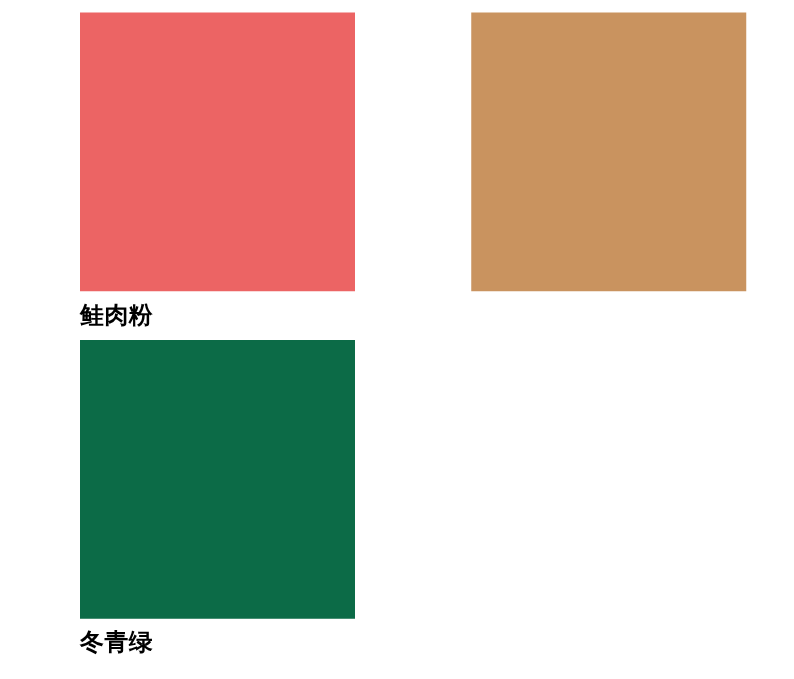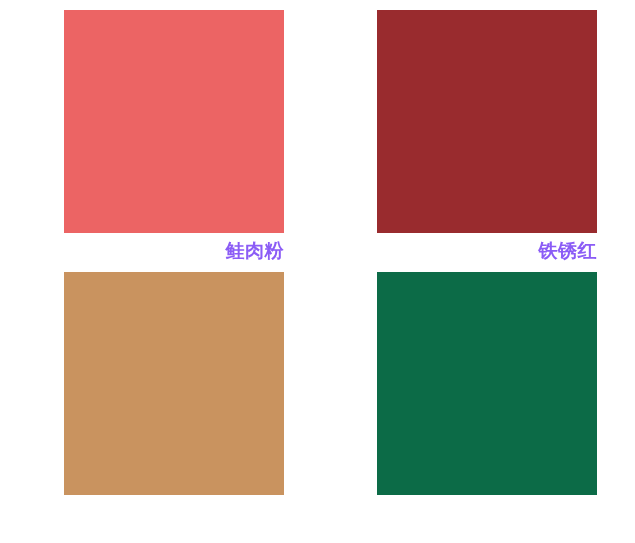--- a/index.html
+++ b/index.html
@@ -41,46 +41,43 @@
   .swatch-chip {
     width: 220px;
     height: 223px;
     display: block;
     flex: none;
   }
 
   .swatch-label {
     display: block;
     width: 100%;
-    text-align: right;
-    font-family: Liberation Mono, monospace;
+    text-align: left;
+    font-family: Liberation Serif, serif;
     font-size: 19px;
     line-height: 39px;
     font-weight: 700;
-    color: #8b5cf6;
+    color: #000000;
     letter-spacing: 0.5px;
     white-space: nowrap;
   }
 </style>
 </head>
 <body style="background-color: rgb(255, 255, 255);">
 
 <div id="swatch-grid">
 
   <div class="swatch-cell">
     <div class="swatch-chip" style="background-color: rgb(236, 100, 100);"></div>
     <span class="swatch-label">鲑肉粉</span>
   </div>
 
-  <div class="swatch-cell">
-    <div class="swatch-chip" style="background-color: rgb(153, 43, 46);"></div>
-    <span class="swatch-label">铁锈红</span>
-  </div>
 
   <div class="swatch-cell">
     <div class="swatch-chip" style="background-color: rgb(201, 147, 95);"></div>
   </div>
 
   <div class="swatch-cell">
     <div class="swatch-chip" style="background-color: rgb(12, 107, 71);"></div>
+    <span class="swatch-label">冬青绿</span>
   </div>
 
 </div>
 
 </body></html>

